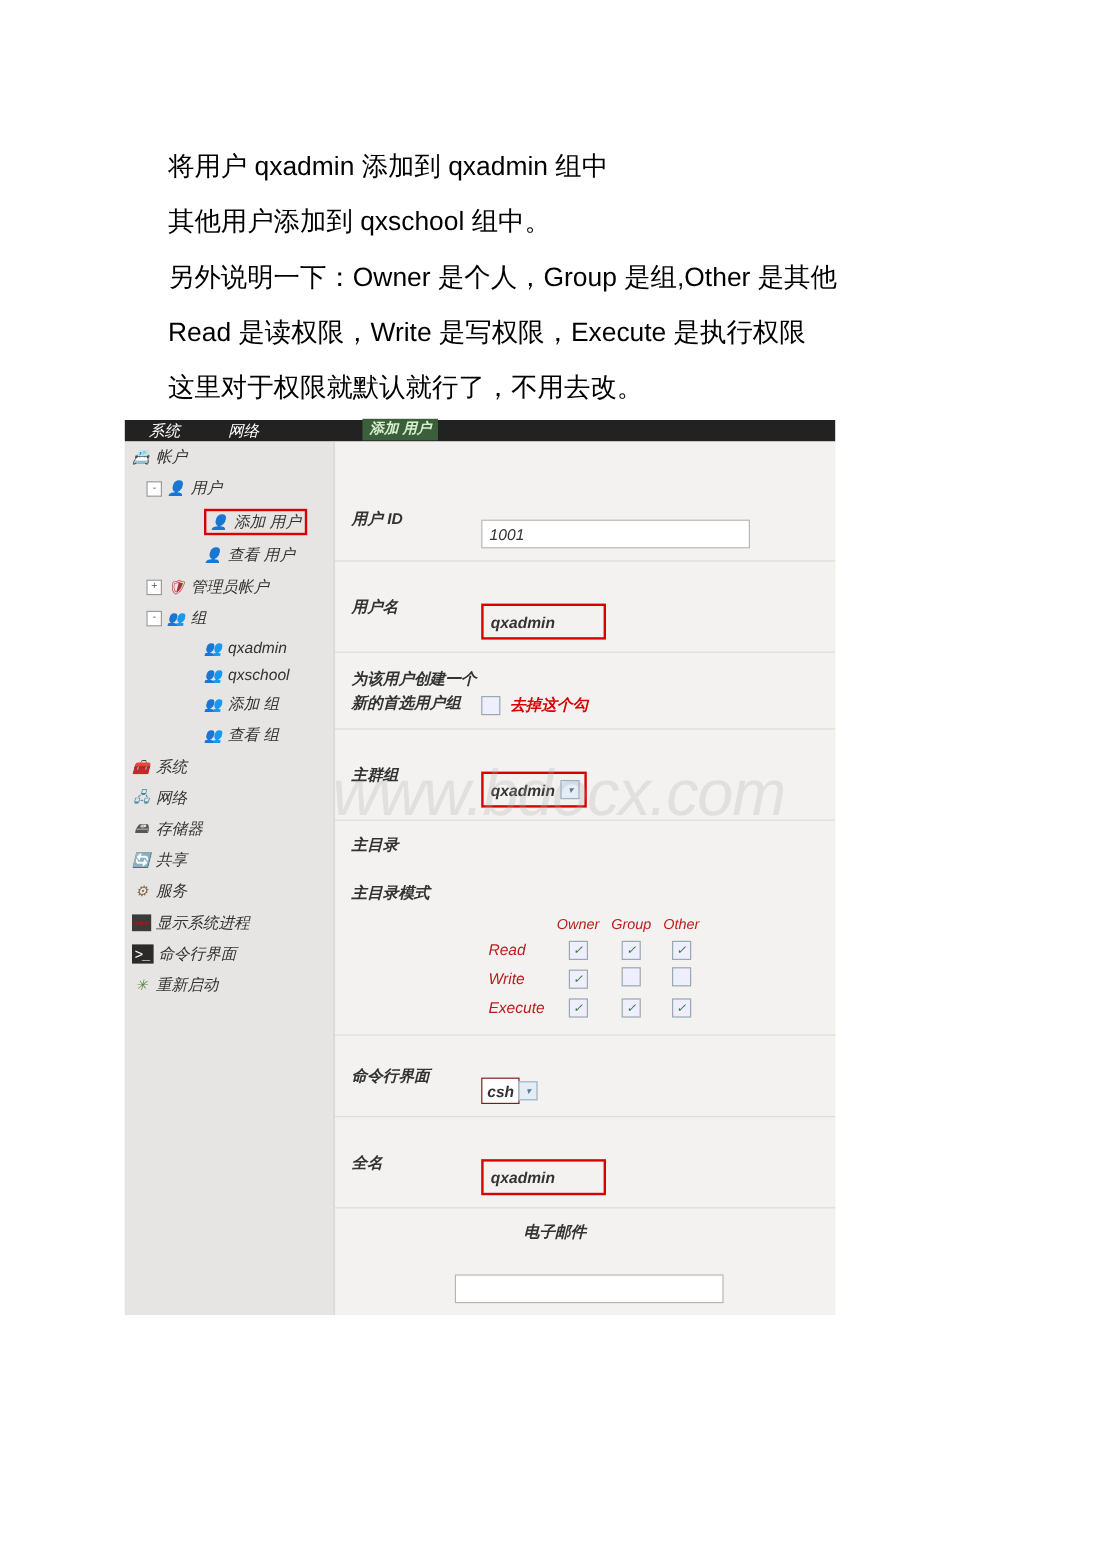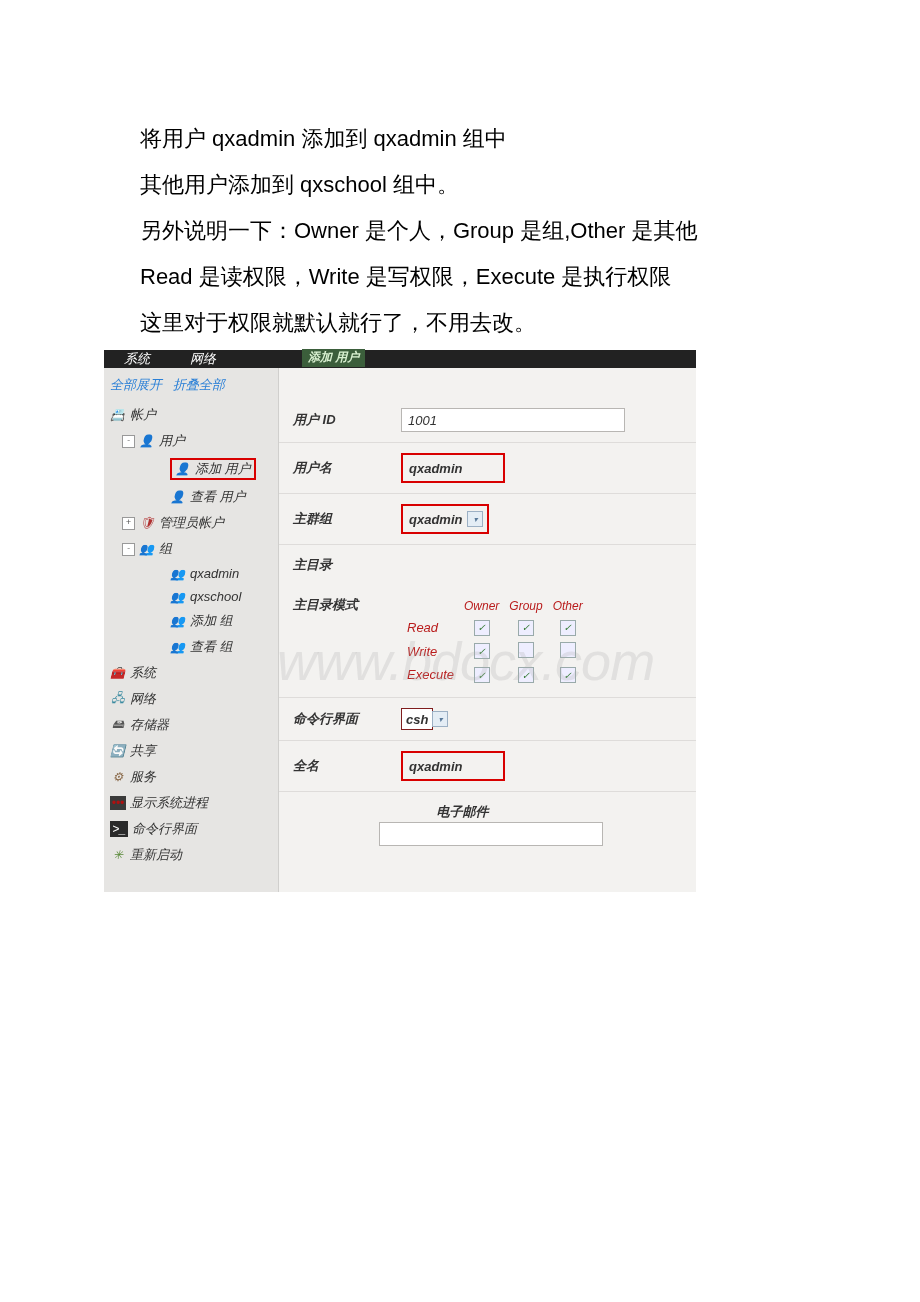--- a/index.html
+++ b/index.html
@@ -118,20 +118,21 @@
     color: #333;
     flex-shrink: 0;
     line-height: 20px;
   }
   .formrow .fval {
     flex: 1;
     font-size: 13px;
     color: #333;
     display: flex;
     align-items: center;
+    margin-top: 25px;
   }
   .txtinput {
     border: 1px solid #b8b6b3;
     background: #fff;
     height: 22px;
     width: 210px;
     padding: 0 6px;
     font-size: 13px;
     color: #333;
     display: inline-flex;
@@ -223,24 +224,20 @@
   <div class="para">这里对于权限就默认就行了，不用去改。</div>
 
   <div class="ui-wrap ui-rel">
     <div class="ui-header">
       <span class="tab">系统</span>
       <span class="tab">网络</span>
       <span class="title">添加 用户</span>
     </div>
     <div class="ui-body">
       <div class="sidebar">
-        <div class="sidebar-top">
-          <span>全部展开</span>&nbsp;&nbsp;
-          <span>折叠全部</span>
-        </div>
         <div class="tree">
           <div class="node">
             <span class="icon">📇</span>
             <span>帐户</span>
           </div>
           <div class="node indent1">
             <span class="exp-box">-</span>
             <span class="icon ico-user">👤</span>
             <span>用户</span>
           </div>
@@ -327,20 +324,27 @@
 
         <div class="formrow">
           <div class="flabel">用户名</div>
           <div class="fval">
             <span class="redborder" style="width:96px;">
               <span class="inner">qxadmin</span>
             </span>
           </div>
         </div>
 
+        <div class="formrow">
+          <div class="flabel" style="line-height:20px;">为该用户创建一个新的首选用户组</div>
+          <div class="fval">
+            <span class="chk"></span>
+            <span class="redtext">去掉这个勾</span>
+          </div>
+        </div>
 
         <div class="formrow">
           <div class="flabel">主群组</div>
           <div class="fval">
             <span class="redborder">
               <span class="inner">qxadmin</span>
               <span class="dd-arrow">▾</span>
             </span>
           </div>
         </div>

